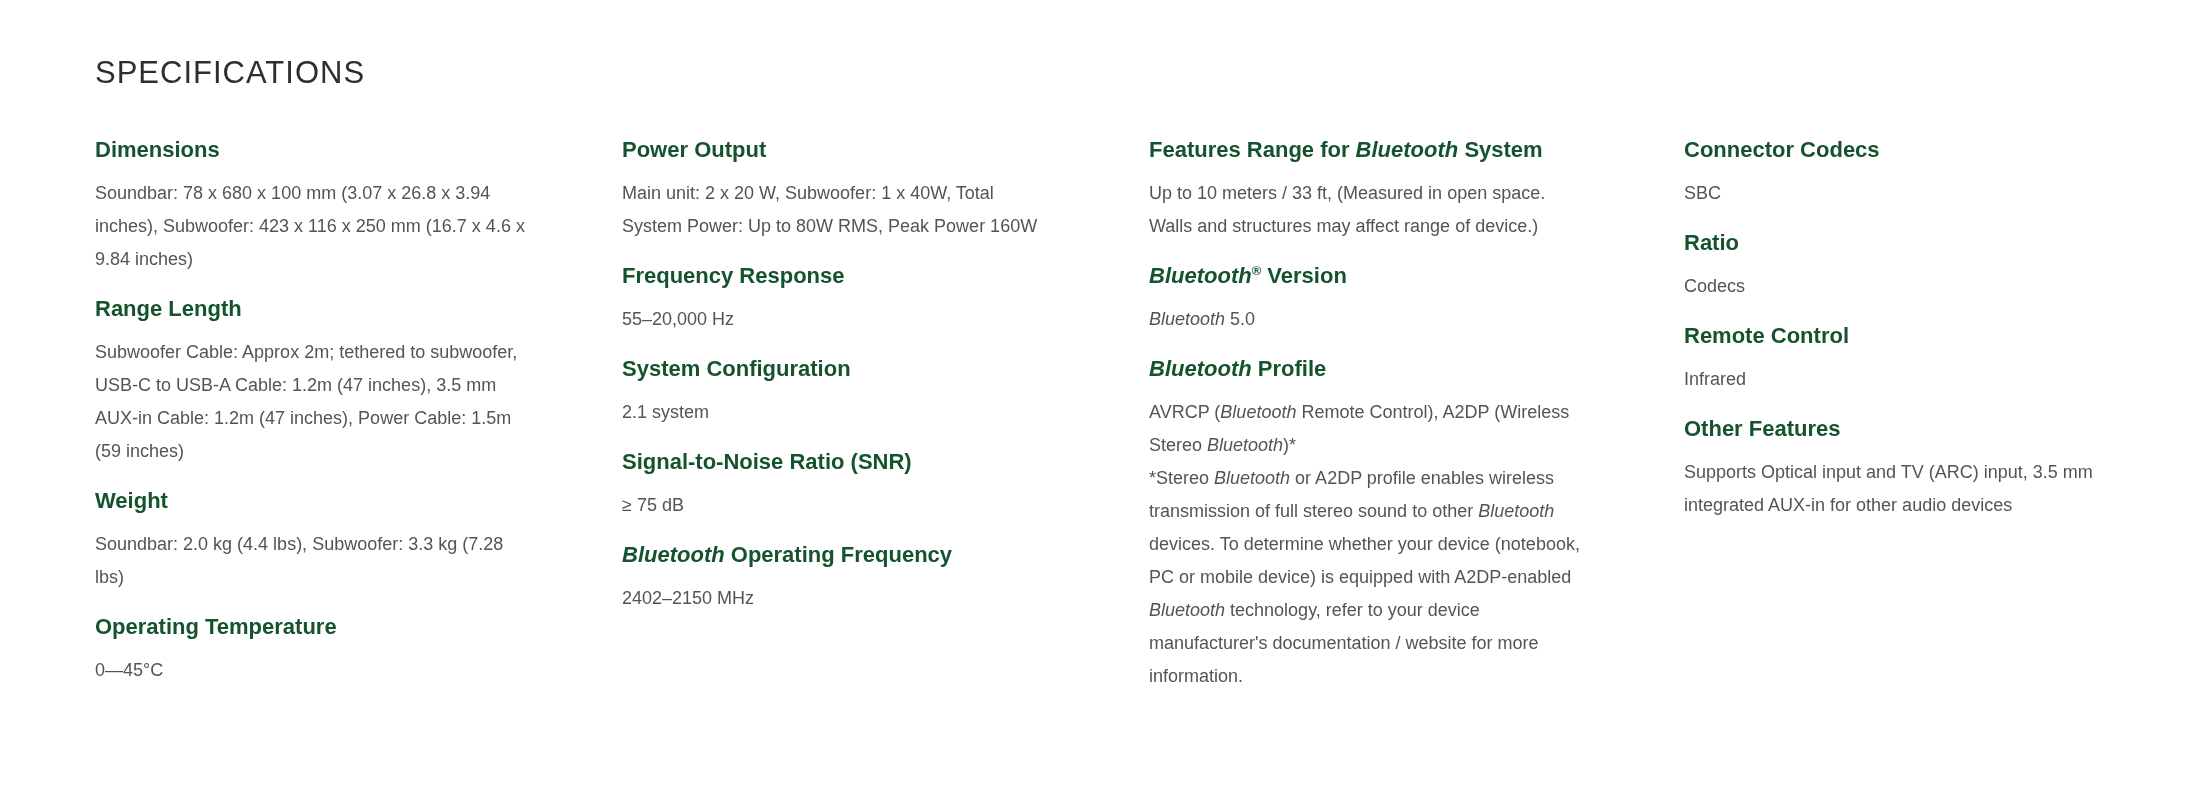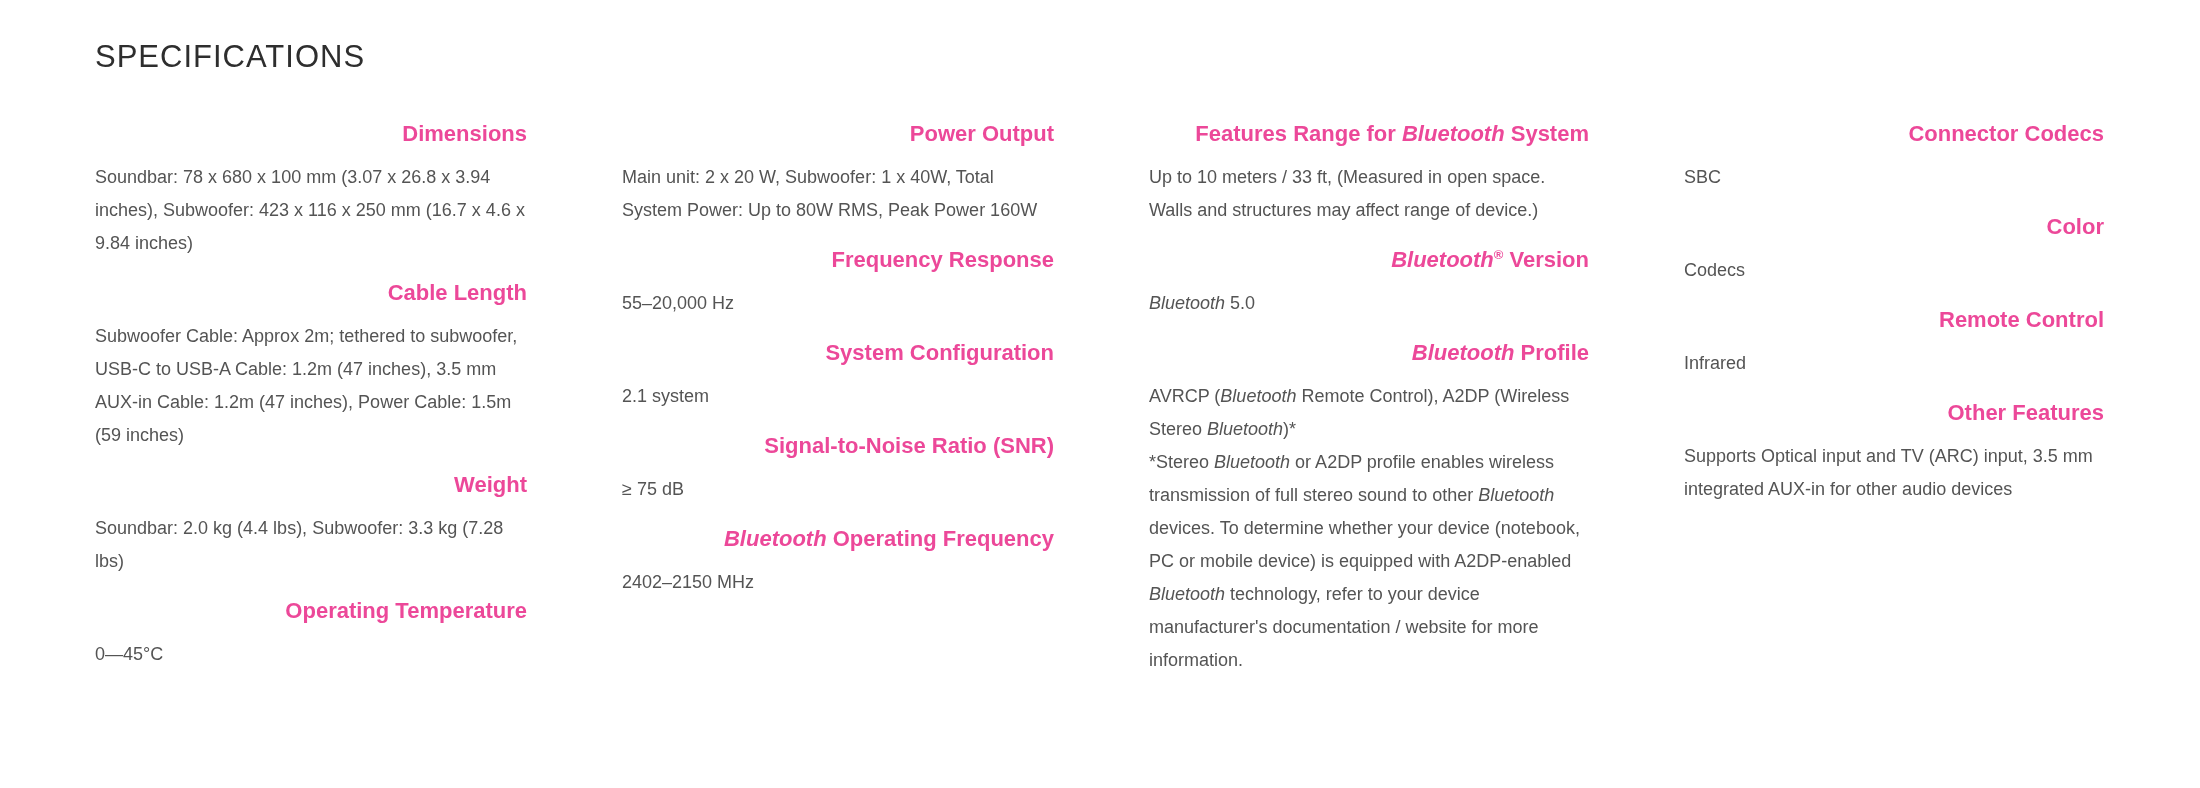--- a/index.html
+++ b/index.html
@@ -3,21 +3,21 @@
 <meta charset="utf-8">
 <style>
   * { box-sizing: border-box; }
   html, body { margin: 0; padding: 0; background: #ffffff; }
   .page {
     position: relative;
     width: 2200px;
     height: 698px;
     background: #ffffff;
     font-family: "Liberation Sans", sans-serif;
-    padding: 40px 0 0 95px;
+    padding: 56px 0 0 95px;
     overflow: hidden;
   }
   .page-title {
     margin: 0 0 44px 0;
     font-size: 31px;
     font-weight: 400;
     letter-spacing: 1px;
     color: #2e2e2e;
     line-height: 34px;
   }
@@ -25,24 +25,23 @@
     display: grid;
     grid-template-columns: 432px 432px 440px 420px;
     column-gap: 95px;
     align-items: start;
   }
   .spec-section { margin: 0 0 17px 0; }
   .spec-heading {
     margin: 0 0 11px 0;
     font-size: 22px;
     font-weight: 700;
-    color: #ec4899;
+    color: #14532d;
     line-height: 32px;
     white-space: nowrap;
-    text-align: right;
   }
   .spec-heading sup {
     font-size: 13px;
     line-height: 0;
     vertical-align: super;
   }
   .spec-body {
     margin: 0;
     font-size: 18px;
     font-weight: 400;
@@ -57,21 +56,21 @@
 
 <div class="page">
   <h2 class="page-title">SPECIFICATIONS</h2>
   <div class="spec-columns">
       <div class="spec-col">
         <section class="spec-section">
           <h3 class="spec-heading"><span>Dimensions</span></h3>
           <p class="spec-body"><span>Soundbar: 78 x 680 x 100 mm (3.07 x 26.8 x 3.94 inches), Subwoofer: 423 x 116 x 250 mm (16.7 x 4.6 x 9.84 inches)</span></p>
         </section>
         <section class="spec-section">
-          <h3 class="spec-heading"><span>Cable Length</span></h3>
+          <h3 class="spec-heading"><span>Range Length</span></h3>
           <p class="spec-body"><span>Subwoofer Cable: Approx 2m; tethered to subwoofer, USB-C to USB-A Cable: 1.2m (47 inches), 3.5 mm AUX-in Cable: 1.2m (47 inches), Power Cable: 1.5m (59 inches)</span></p>
         </section>
         <section class="spec-section">
           <h3 class="spec-heading"><span>Weight</span></h3>
           <p class="spec-body"><span>Soundbar: 2.0 kg (4.4 lbs), Subwoofer: 3.3 kg (7.28 lbs)</span></p>
         </section>
         <section class="spec-section">
           <h3 class="spec-heading"><span>Operating Temperature</span></h3>
           <p class="spec-body"><span>0—45°C</span></p>
         </section>
@@ -112,21 +111,21 @@
           <p class="spec-body"><span>AVRCP (</span><i>Bluetooth</i><span> Remote Control), A2DP (Wireless Stereo </span><i>Bluetooth</i><span>)*
 *Stereo </span><i>Bluetooth</i><span> or A2DP profile enables wireless transmission of full stereo sound to other </span><i>Bluetooth</i><span> devices. To determine whether your device (notebook, PC or mobile device) is equipped with A2DP-enabled </span><i>Bluetooth</i><span> technology, refer to your device manufacturer's documentation / website for more information.</span></p>
         </section>
       </div>
       <div class="spec-col">
         <section class="spec-section">
           <h3 class="spec-heading"><span>Connector Codecs</span></h3>
           <p class="spec-body"><span>SBC</span></p>
         </section>
         <section class="spec-section">
-          <h3 class="spec-heading"><span>Color</span></h3>
+          <h3 class="spec-heading"><span>Ratio</span></h3>
           <p class="spec-body"><span>Codecs</span></p>
         </section>
         <section class="spec-section">
           <h3 class="spec-heading"><span>Remote Control</span></h3>
           <p class="spec-body"><span>Infrared</span></p>
         </section>
         <section class="spec-section">
           <h3 class="spec-heading"><span>Other Features</span></h3>
           <p class="spec-body"><span>Supports Optical input and TV (ARC) input, 3.5 mm integrated AUX-in for other audio devices</span></p>
         </section>

